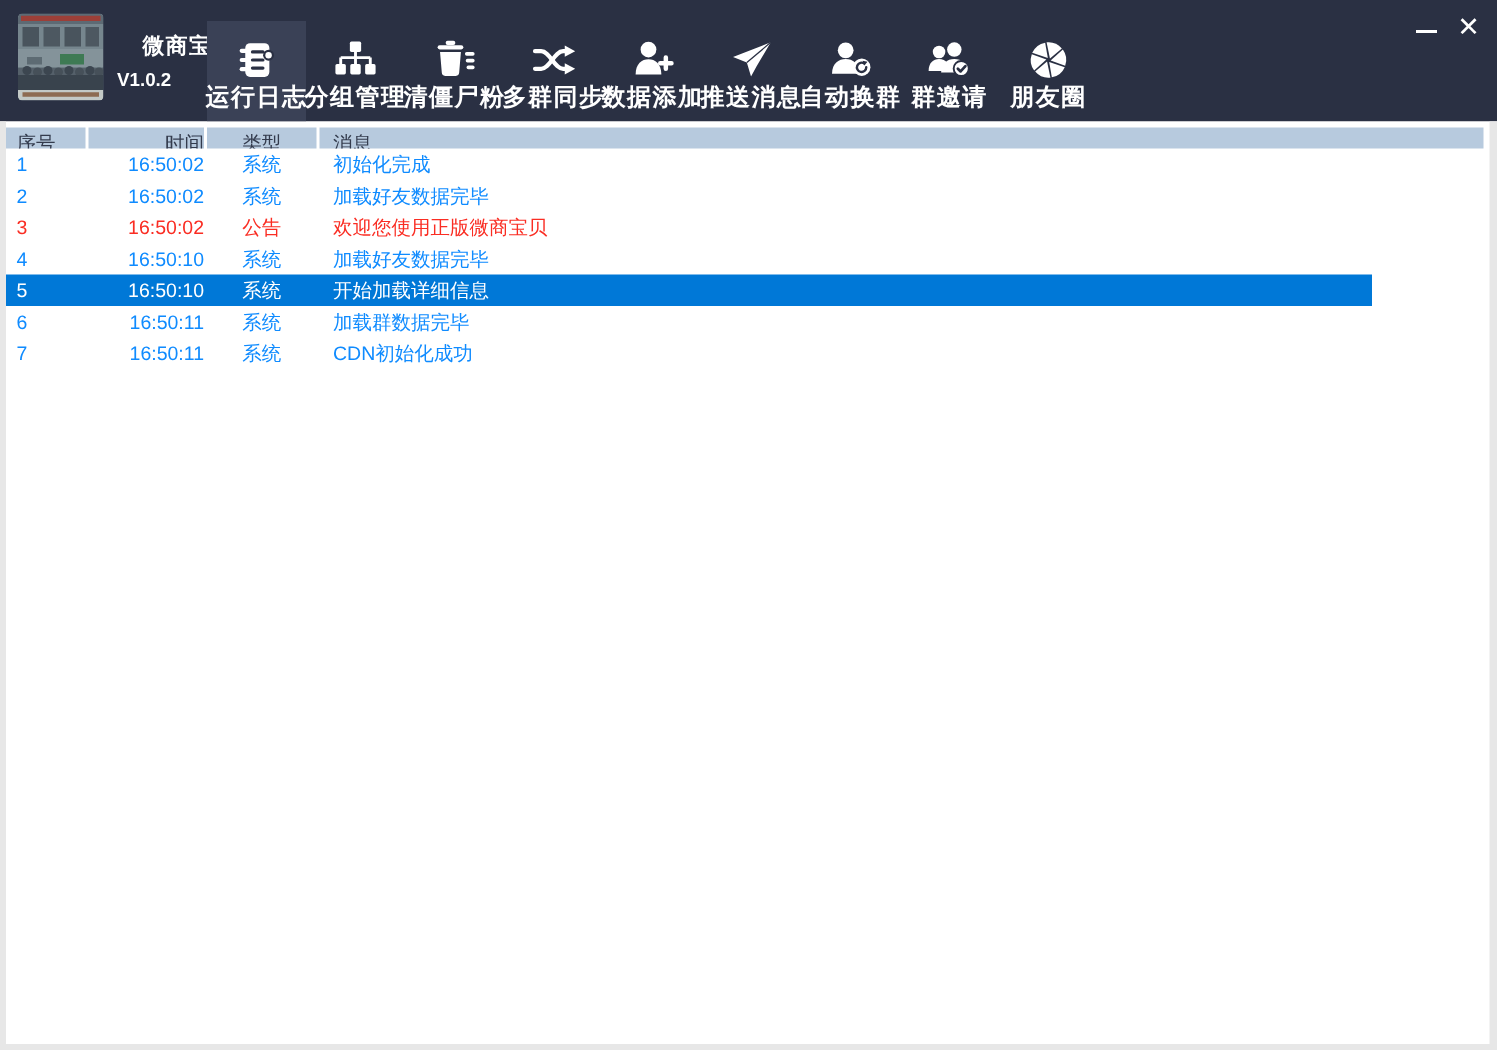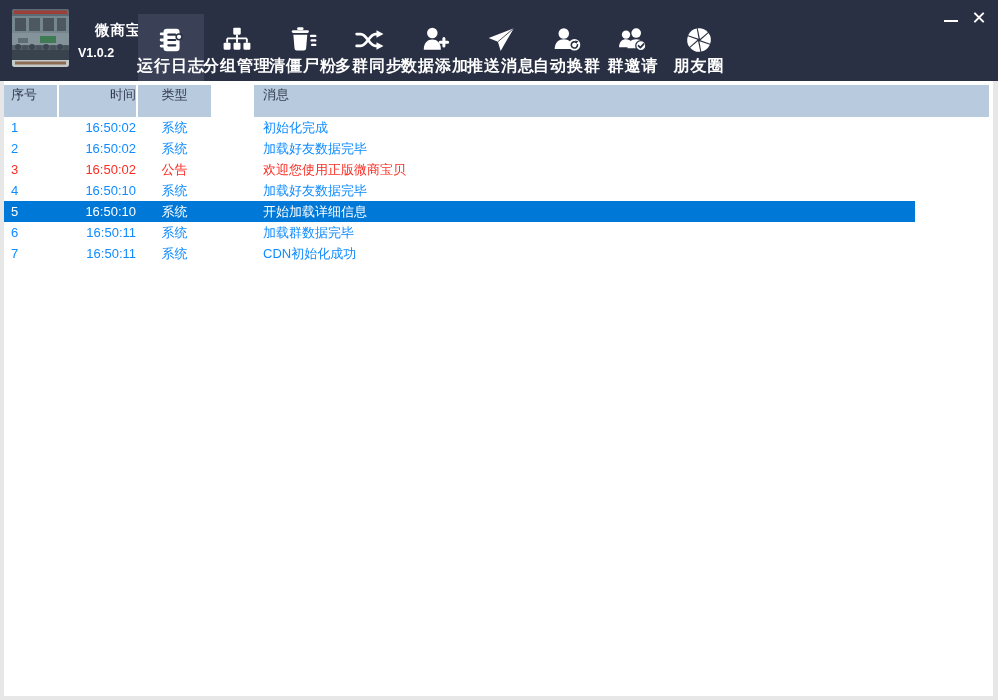--- a/index.html
+++ b/index.html
@@ -48,28 +48,28 @@
   .content{position:absolute;left:0;top:81px;width:998px;height:619px;background:#ffffff;}
   .edge{position:absolute;background:#e7e7e7;}
   .edge-left{left:0;top:81px;width:4px;height:619px;}
   .edge-right{left:993px;top:81px;width:5px;height:619px;}
   .edge-bottom{left:0;top:696px;width:998px;height:4px;}
   
   .log-table{position:absolute;left:4px;top:85px;width:985px;}
   .thead,.trow{
     display:grid;grid-template-columns:53px 77px 73px 1fr;column-gap:2px;
   }
-  .thead{height:32px;line-height:22px;font-size:13px;color:#333b4d;font-family:Liberation Mono, monospace;}
+  .thead{height:14px;line-height:22px;font-size:13px;color:#333b4d;}
   .thead .hcell{background:#b7cade;overflow:hidden;white-space:nowrap;}
   .trow{height:21px;line-height:21px;font-size:13px;}
   .cell{overflow:hidden;white-space:nowrap;}
   .c-seq,.h-seq{padding-left:7px;text-align:left;}
   .c-time,.h-time{text-align:right;}
   .c-type,.h-type{text-align:center;}
-  .c-message,.h-message{padding-left:9px;text-align:left;margin-left:41px;}
+  .c-message,.h-message{padding-left:9px;text-align:left;}
   .trow.blue{color:#0f8bff;}
   .trow.red{color:#fa2d23;}
   .trow.selected{
     color:#ffffff;
     background:linear-gradient(to right,#0078d7 0px,#0078d7 911px,rgba(0,0,0,0) 911px);
   }
 </style>
 </head>
 <body>
 

